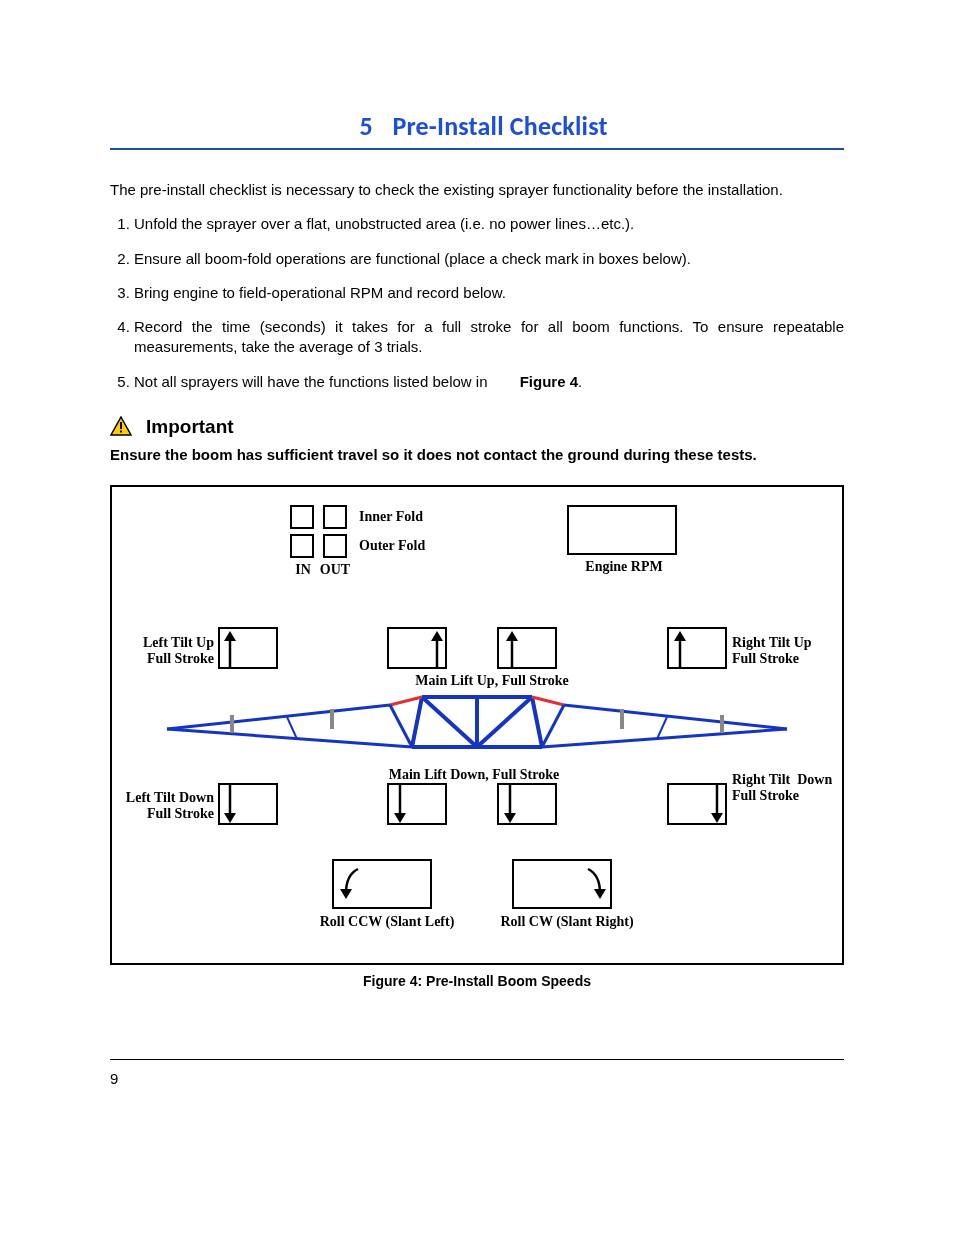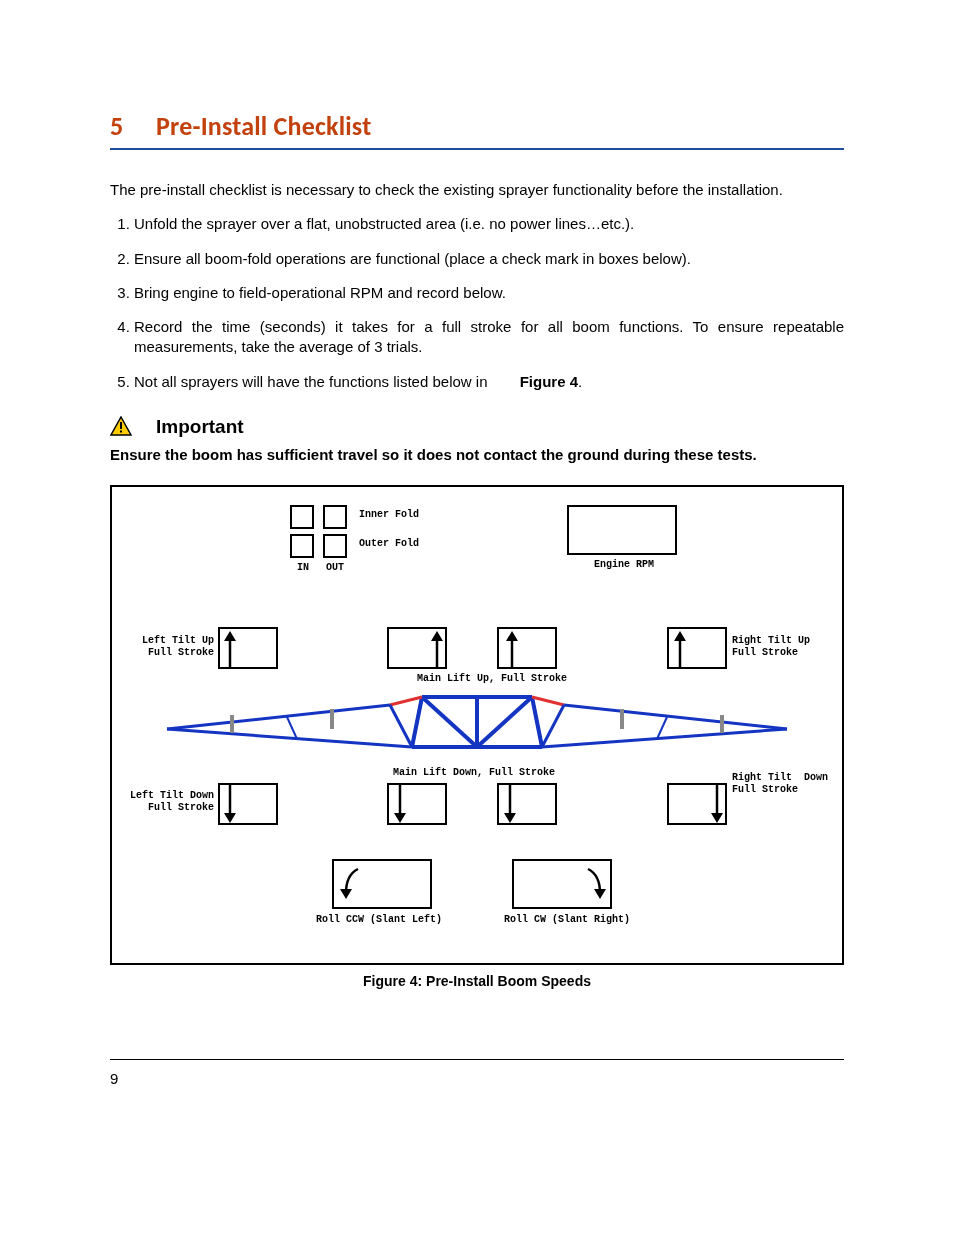--- a/index.html
+++ b/index.html
@@ -12,27 +12,28 @@
   }
   .page {
     width: 954px;
     min-height: 1235px;
     box-sizing: border-box;
     padding: 110px 110px 20px 110px;
     position: relative;
   }
   h1.section-heading {
     font-family: "Gill Sans", "Gill Sans MT", Calibri, sans-serif;
-    color: #c2410c;
+    color: #1d4ed8;
     font-weight: bold;
     font-size: 26px;
     letter-spacing: .2px;
     margin: 0 0 4px 0;
     padding-bottom: 6px;
     border-bottom: 2px solid #1f4e9c;
+    text-align: center;
   }
   h1.section-heading .num {
     display: inline-block;
     width: 40px;
   }
   p.intro {
     text-align: justify;
     margin: 30px 0 14px 0;
     line-height: 1.35;
   }
@@ -43,21 +44,21 @@
   ol.checklist li {
     margin: 14px 0;
     text-align: justify;
     line-height: 1.35;
   }
   .bold { font-weight: bold; padding-left: 28px; }
 
   .important-row {
     display: flex;
     align-items: center;
-    gap: 24px;
+    gap: 14px;
     margin-top: 24px;
   }
   .important-label {
     font-family: Arial, Helvetica, sans-serif;
     font-weight: bold;
     font-size: 19px;
   }
   .important-text {
     font-weight: bold;
     text-align: justify;
@@ -91,23 +92,23 @@
     background: #fff;
   }
   .inp-box {
     position: absolute;
     border: 2px solid #000;
     box-sizing: border-box;
     background: #fff;
   }
   .lbl {
     position: absolute;
-    font-family: Liberation Mono, monospace;
-    font-weight: bold;
-    font-size: 10px;
+    font-family: Liberation Serif, serif;
+    font-weight: bold;
+    font-size: 14px;
     white-space: nowrap;
     line-height: 1.15;
   }
   .lbl.right { text-align: left; }
   .lbl.left  { text-align: right; }
   .lbl.center{ text-align: center; }
 
   .hr-line {
     border-top: 1px solid #000;
     margin-top: 70px;
@@ -259,21 +260,21 @@
 
     <svg style="position:absolute;left:226px;top:378px" width="26" height="40">
       <path d="M20,4 Q8,10 8,28" fill="none" stroke="#000" stroke-width="2.5"></path>
       <polygon points="8,34 2,24 14,24" fill="#000"></polygon>
     </svg>
     <svg style="position:absolute;left:470px;top:378px" width="26" height="40">
       <path d="M6,4 Q18,10 18,28" fill="none" stroke="#000" stroke-width="2.5"></path>
       <polygon points="18,34 12,24 24,24" fill="#000"></polygon>
     </svg>
 
-    <div class="lbl center" style="left:192px;top:427px;width:150px">Roll CCW (Slant Left)</div>
+    <div class="lbl center" style="left:200px;top:427px;width:150px">Roll CCW (Slant Left)</div>
     <div class="lbl center" style="left:380px;top:427px;width:150px">Roll CW (Slant Right)</div>
 
   </div>
 
   <div class="fig-caption">Figure 4: Pre-Install Boom Speeds</div>
 
   <div class="hr-line"></div>
   <div class="page-num">9</div>
 
 </div>

